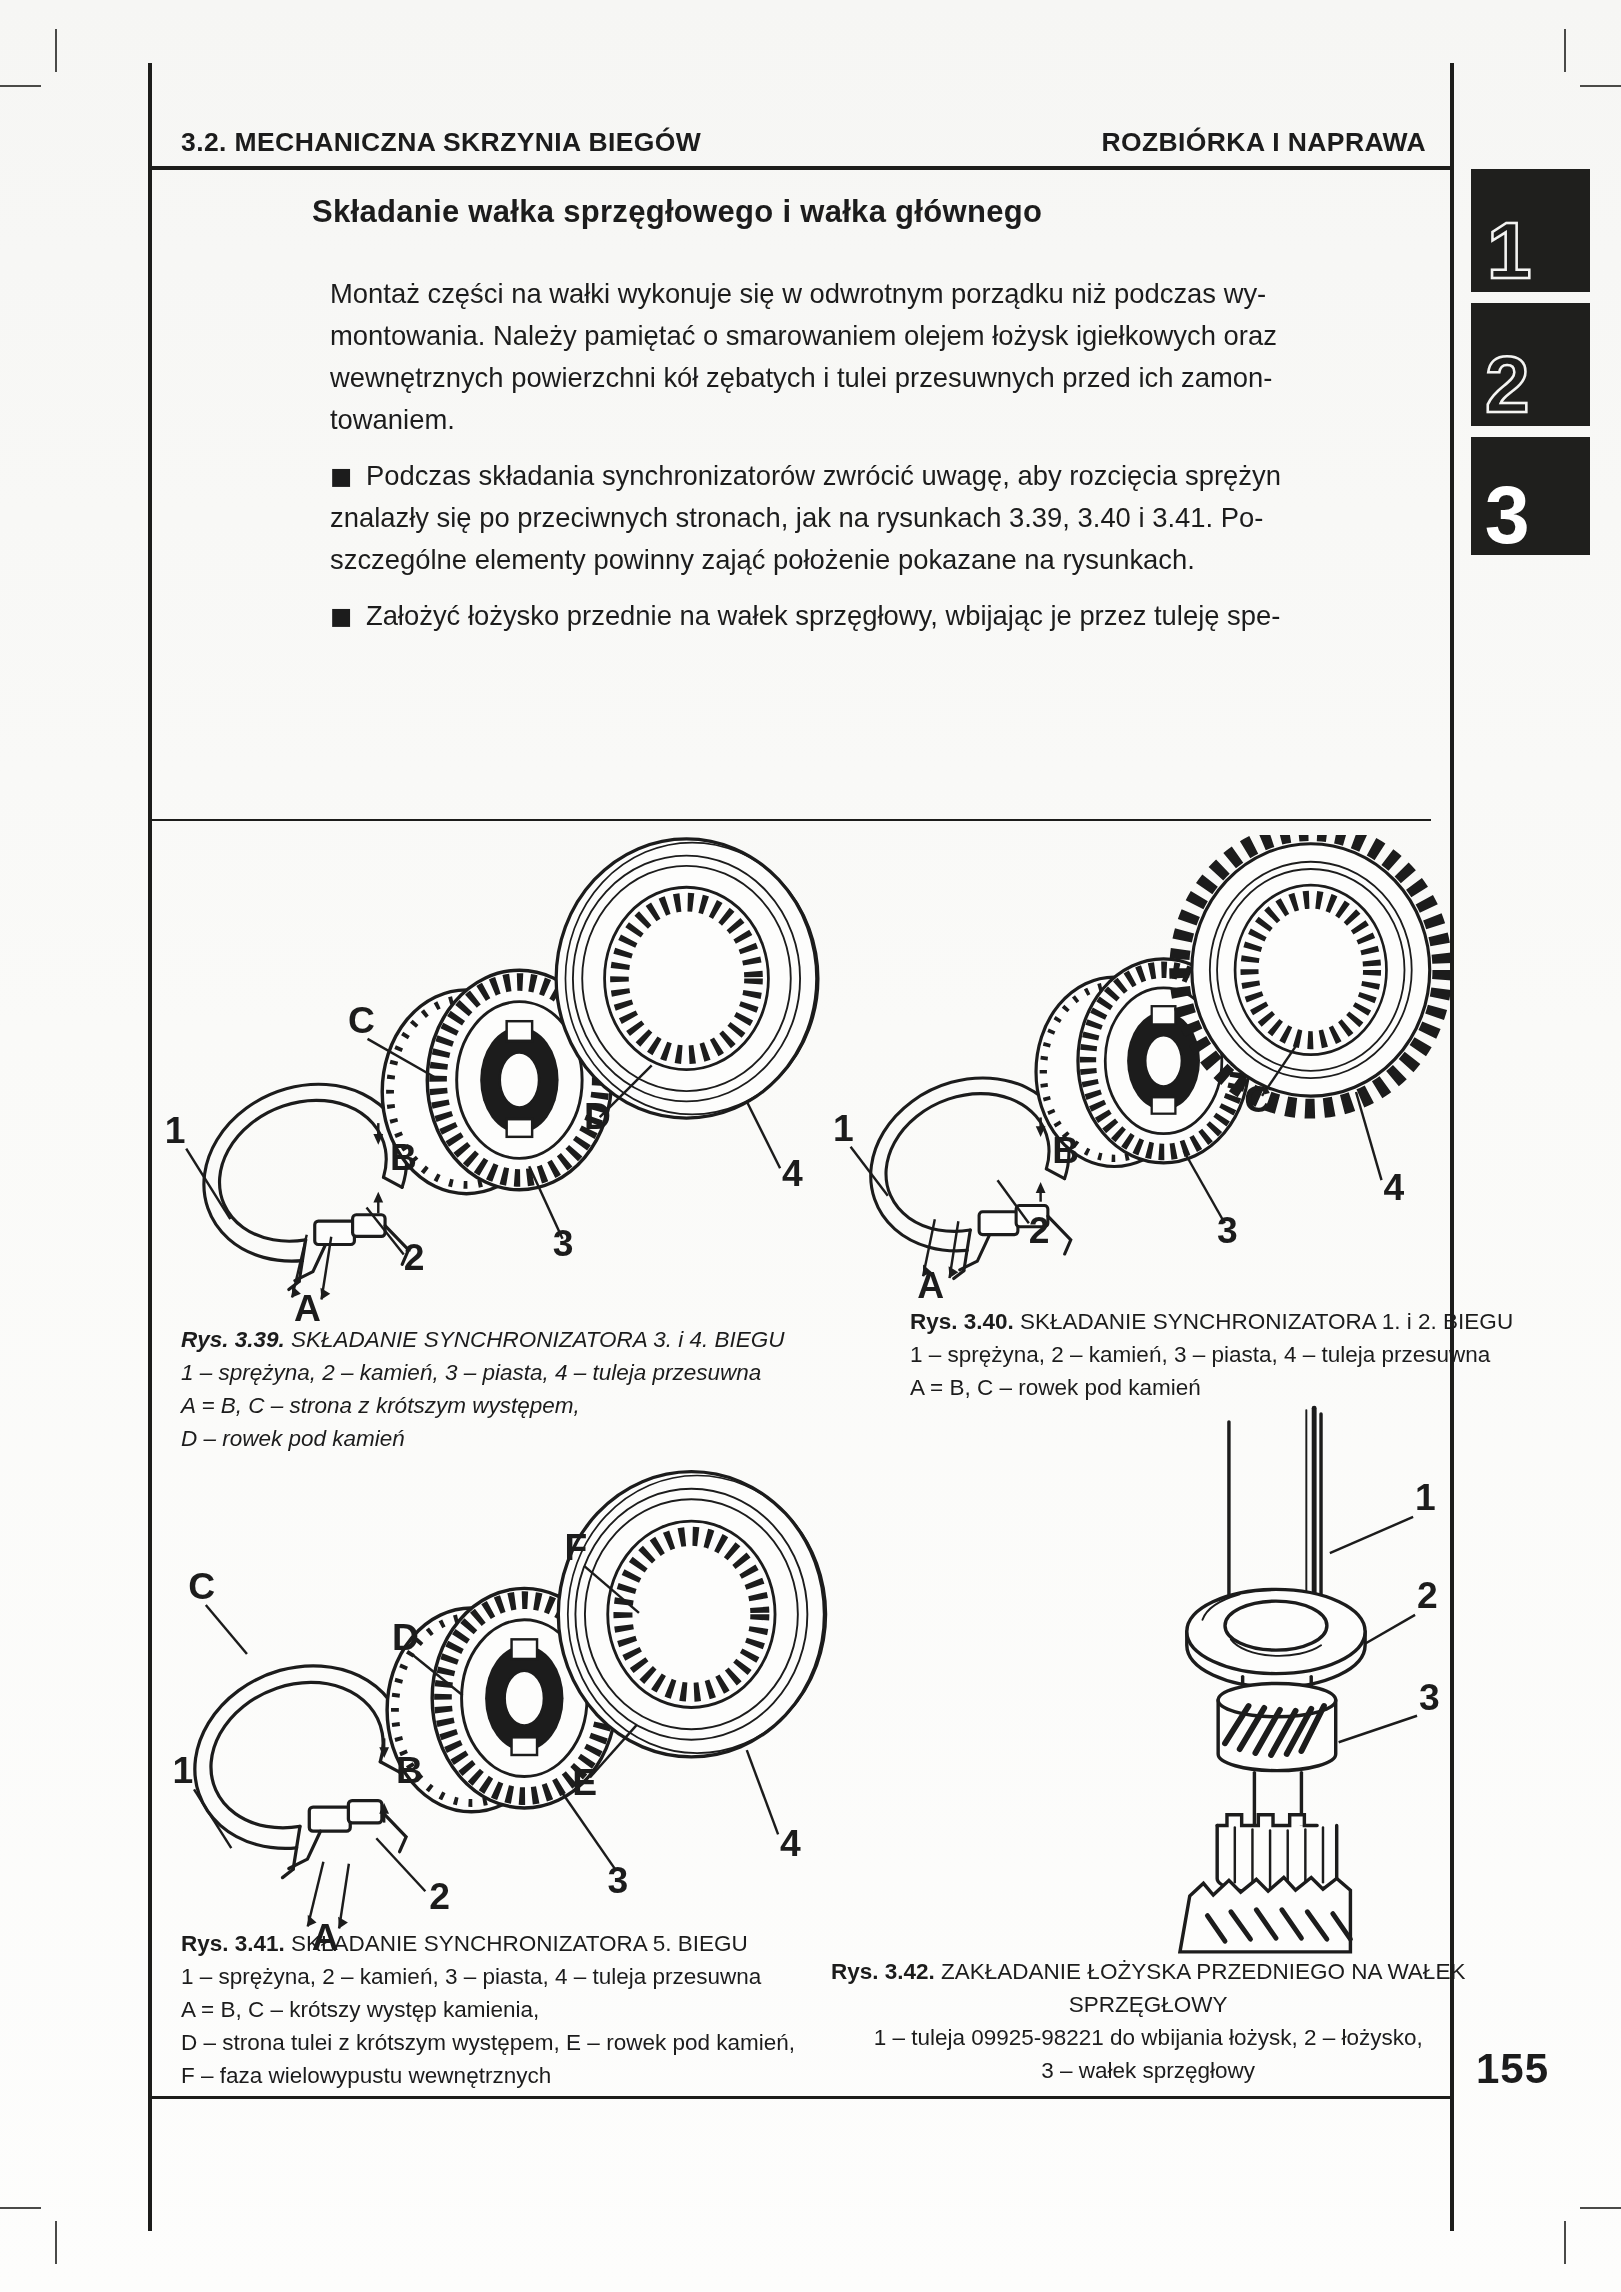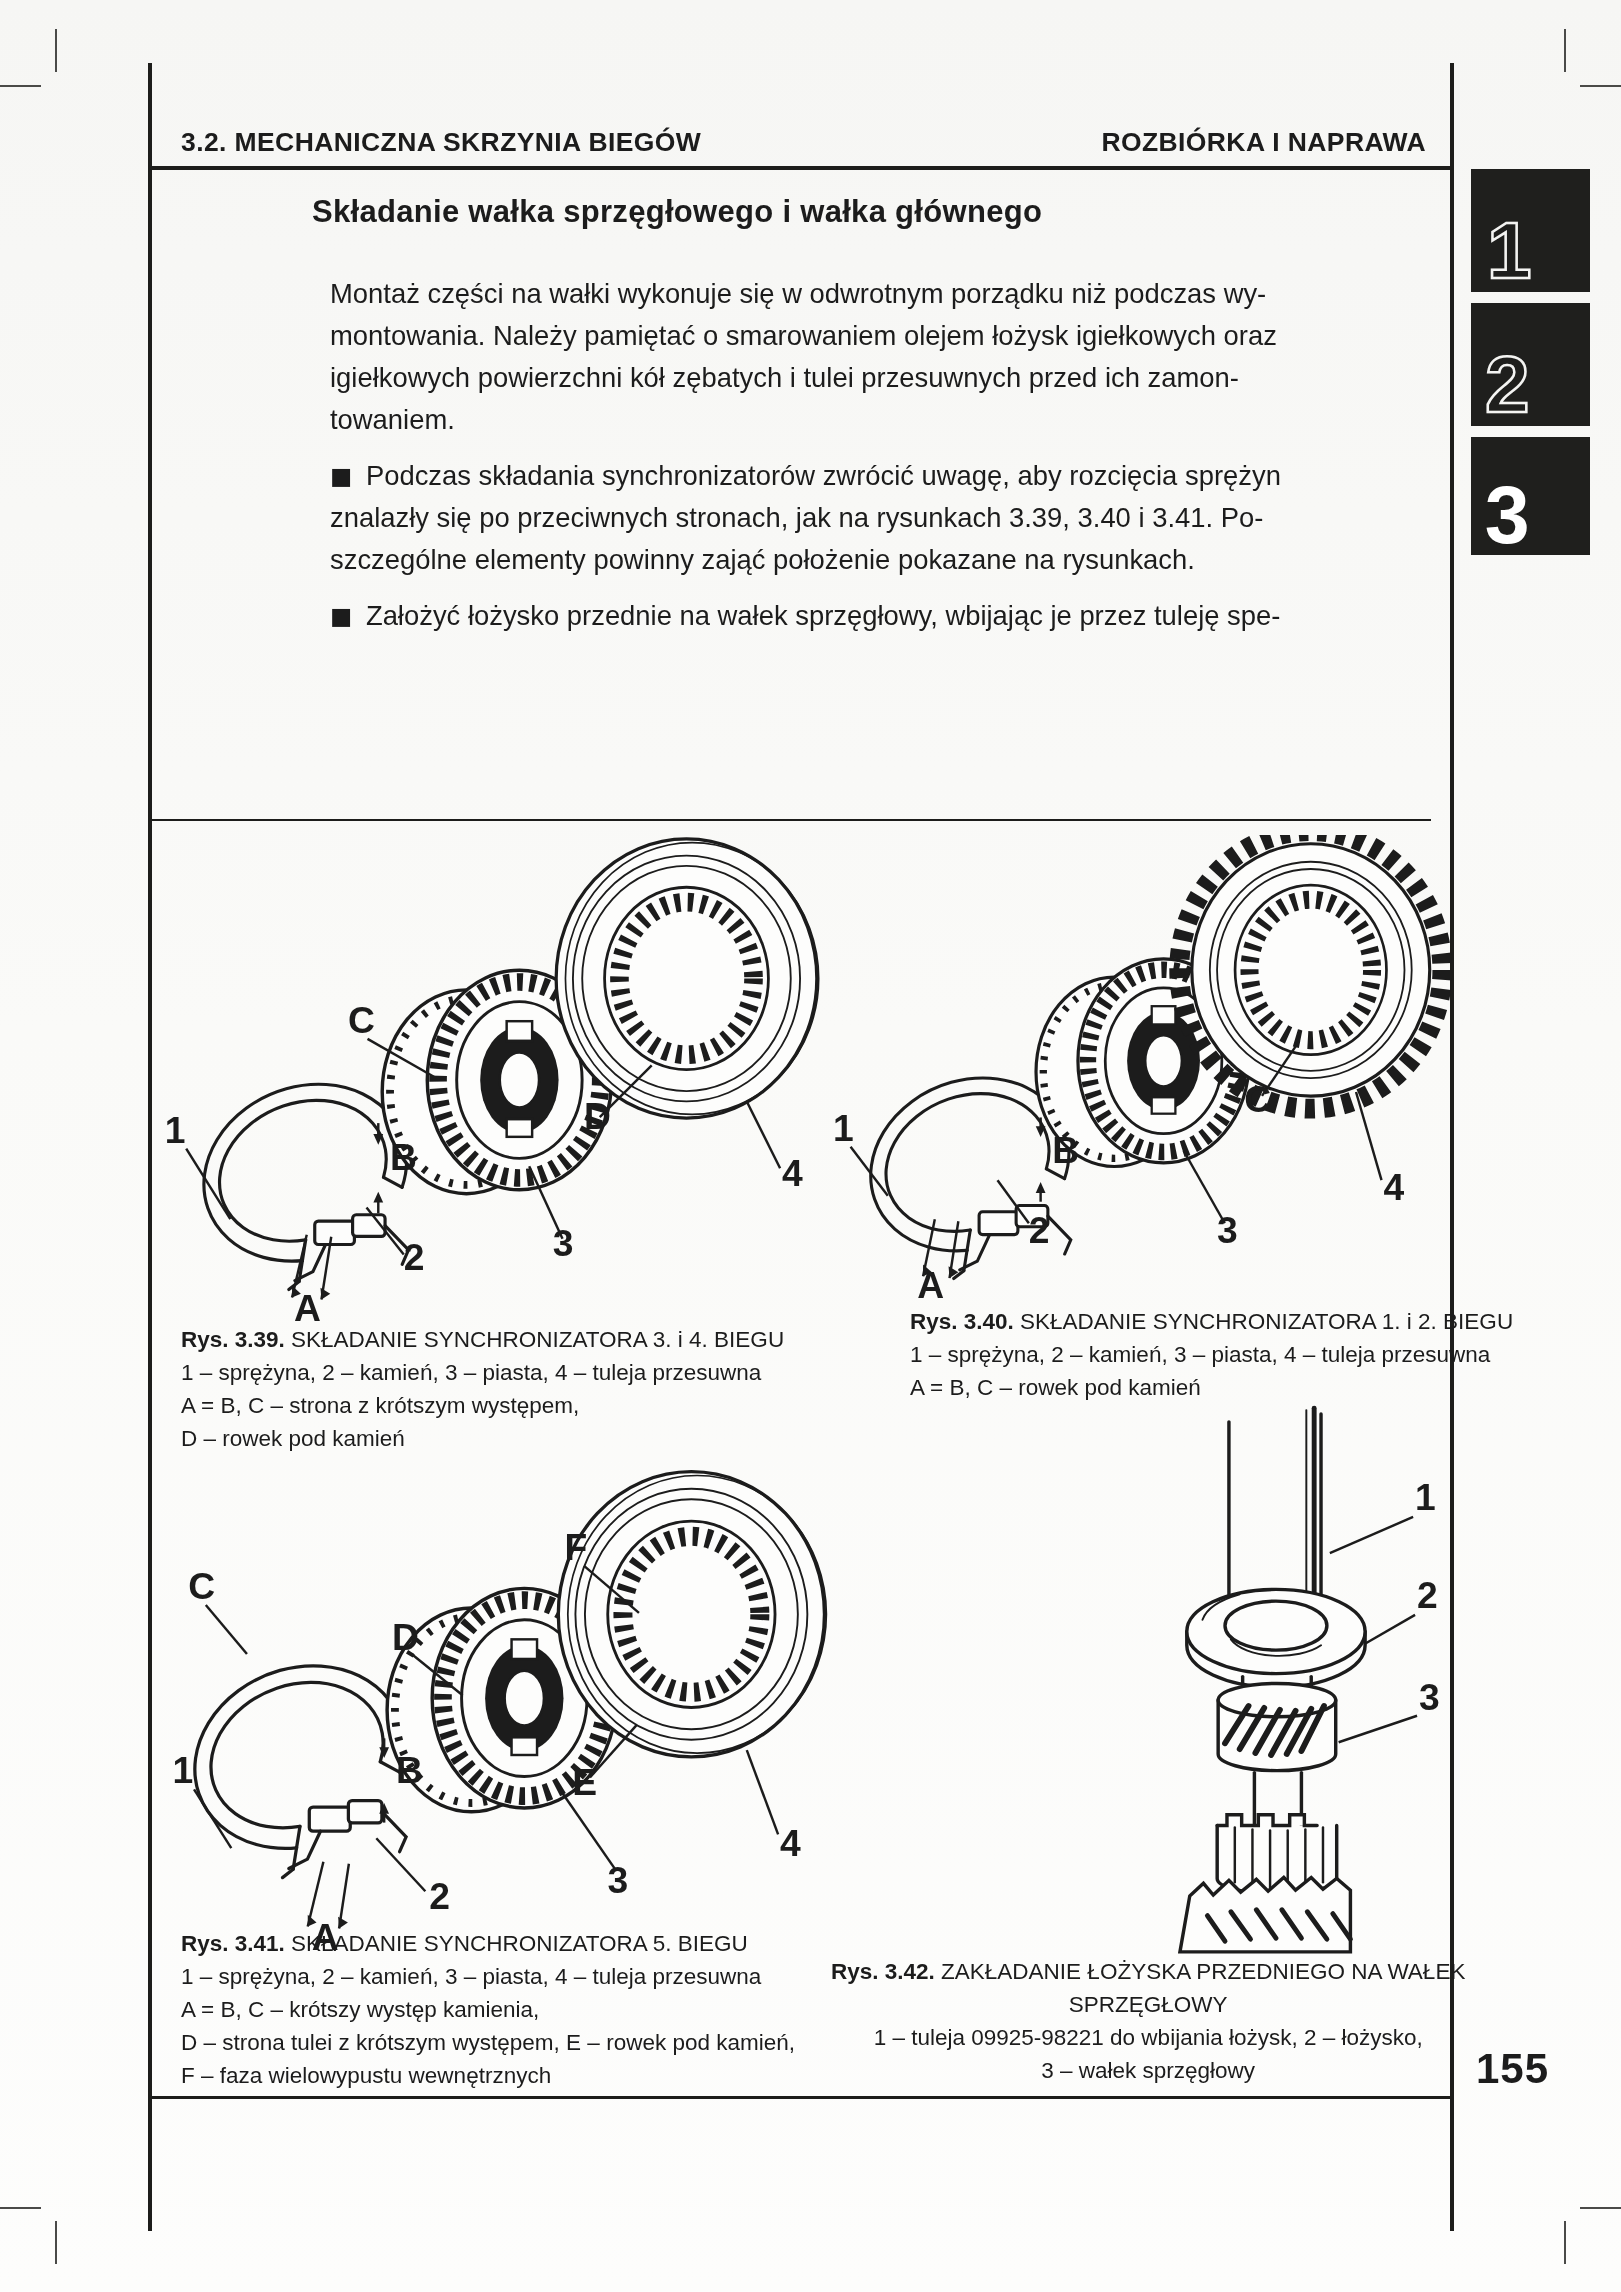--- a/index.html
+++ b/index.html
@@ -16,21 +16,21 @@
   .tab{position:absolute;left:1471px;width:119px;background:#1f1f1d;}
   .tab svg{display:block;}
   #page-title{position:absolute;left:312px;top:194px;font-size:31px;font-weight:bold;letter-spacing:0.3px;white-space:nowrap;}
   .bodytext{position:absolute;left:330px;font-size:27.4px;line-height:42px;margin-top:22px;}
   .bodytext .ln{white-space:nowrap;}
   #para-1{top:251px;} #para-2{top:433px;} #para-3{top:573px;}
   .bullet{display:inline-block;font-family:"DejaVu Sans",sans-serif;font-size:23.5px;margin-right:13.7px;line-height:42px;vertical-align:top;}
   .caption{position:absolute;font-size:22.5px;line-height:33px;}
   .caption .ln{white-space:nowrap;}
   .cap-label{font-weight:bold;}
-  #cap-339{left:181px;top:1323px;}
+  #cap-339{left:181px;top:1323px;font-style:italic;}
   #cap-340{left:910px;top:1305px;}
   #cap-341{left:181px;top:1927px;}
   #cap-342{left:831px;top:1955px;text-align:center;}
   #page-number{position:absolute;left:1476px;top:2045px;font-size:42px;font-weight:bold;letter-spacing:1px;}
   .fig{position:absolute;}
   .fig text{font-family:"Liberation Sans",sans-serif;font-weight:bold;font-size:38px;fill:#1c1c1c;}
   .tab text{font-family:"Liberation Sans",sans-serif;font-weight:bold;font-size:82px;}
 </style>
 </head>
 <body>
@@ -115,21 +115,21 @@
   <svg width="119" height="118" viewBox="0 0 121 120">
     <text x="14" y="108" fill="#ffffff">3</text>
   </svg>
 </div>
 
 <div id="page-title">Składanie wałka sprzęgłowego i wałka głównego</div>
 
 <div class="bodytext" id="para-1">
   <div class="ln">Montaż części na wałki wykonuje się w odwrotnym porządku niż podczas wy-</div>
   <div class="ln">montowania. Należy pamiętać o smarowaniem olejem łożysk igiełkowych oraz</div>
-  <div class="ln">igiełkowych powierzchni kół zębatych i tulei przesuwnych przed ich zamon-</div>
+  <div class="ln">wewnętrznych powierzchni kół zębatych i tulei przesuwnych przed ich zamon-</div>
   <div class="ln">towaniem.</div>
 </div>
 
 <div class="bodytext" id="para-2">
   <div class="ln"><span class="bullet">■</span><span>Podczas składania synchronizatorów zwrócić uwagę, aby rozcięcia sprężyn</span></div>
   <div class="ln">znalazły się po przeciwnych stronach, jak na rysunkach 3.39, 3.40 i 3.41. Po-</div>
   <div class="ln">szczególne elementy powinny zająć położenie pokazane na rysunkach.</div>
 </div>
 
 <div class="bodytext" id="para-3">

